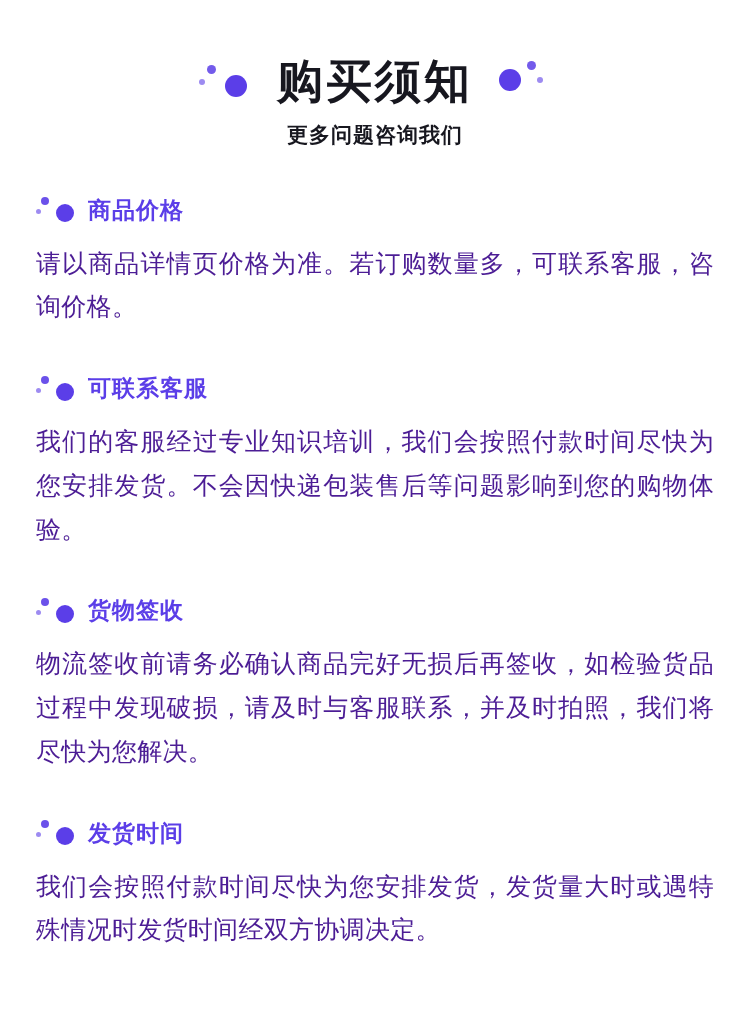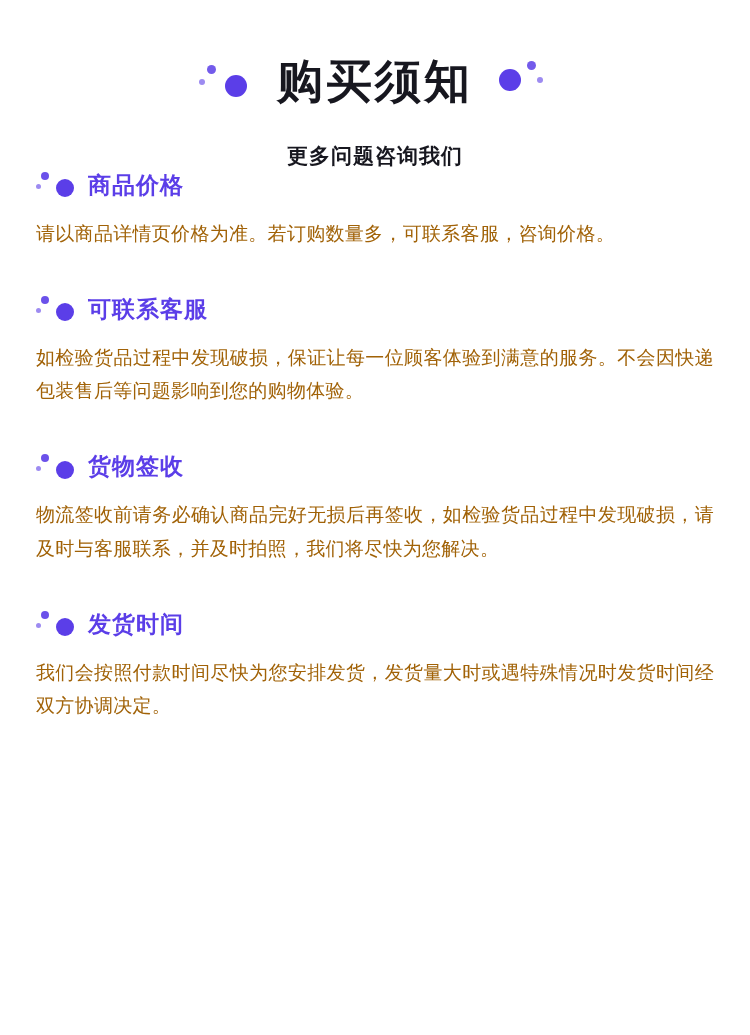--- a/index.html
+++ b/index.html
@@ -59,29 +59,30 @@
   
   .dots.left .d1 { width: 22px; height: 22px; left: 26px; top: 16px; }
   .dots.left .d2 { width: 9px;  height: 9px;  left: 8px;  top: 6px; opacity: .85;}
   .dots.left .d3 { width: 6px;  height: 6px;  left: 0px;  top: 20px; opacity: .6;}
   
   .dots.right .d1 { width: 22px; height: 22px; left: 8px;  top: 10px; }
   .dots.right .d2 { width: 9px;  height: 9px;  left: 36px; top: 2px; opacity: .85;}
   .dots.right .d3 { width: 6px;  height: 6px;  left: 46px; top: 18px; opacity: .6;}
 
   .subtitle {
-    margin-top: 35px;
+    margin-top: 14px;
     font-size: 21px;
     font-weight: bold;
     color: #17171f;
     letter-spacing: 1px;
   }
 
   
   .sections {
+    margin-top: 46px;
     padding: 0 36px 0 36px;
     font-family: Liberation Serif, serif;
   }
   .section {
     margin-bottom: 44px;
   }
   .section:last-child { margin-bottom: 0; }
 
   .sec-head {
     display: flex;
@@ -105,23 +106,23 @@
   .sec-dots .d2 { width: 8px;  height: 8px;  left: 5px;  top: 2px; opacity: .9;}
   .sec-dots .d3 { width: 5px;  height: 5px;  left: 0px;  top: 14px; opacity: .6;}
 
   .sec-title {
     font-size: 23px;
     font-weight: bold;
     color: #5b3ee8;
     letter-spacing: 1px;
   }
   .sec-body {
-    font-size: 19px;
+    font-size: 25px;
     line-height: 1.75;
-    color: #a16207;
+    color: #4c1d95;
     letter-spacing: .3px;
     text-align: justify;
   }
 </style>
 </head>
 <body>
 
 <div class="page">
 
   <div class="header">
@@ -157,21 +158,21 @@
 
     <div class="section">
       <div class="sec-head">
         <span class="sec-dots">
           <span class="d1"></span>
             <span class="d2"></span>
             <span class="d3"></span>
         </span>
         <span class="sec-title">可联系客服</span>
       </div>
-      <div class="sec-body">如检验货品过程中发现破损，保证让每一位顾客体验到满意的服务。不会因快递包装售后等问题影响到您的购物体验。</div>
+      <div class="sec-body">我们的客服经过专业知识培训，我们会按照付款时间尽快为您安排发货。不会因快递包装售后等问题影响到您的购物体验。</div>
     </div>
 
     <div class="section">
       <div class="sec-head">
         <span class="sec-dots">
           <span class="d1"></span>
             <span class="d2"></span>
             <span class="d3"></span>
         </span>
         <span class="sec-title">货物签收</span>

